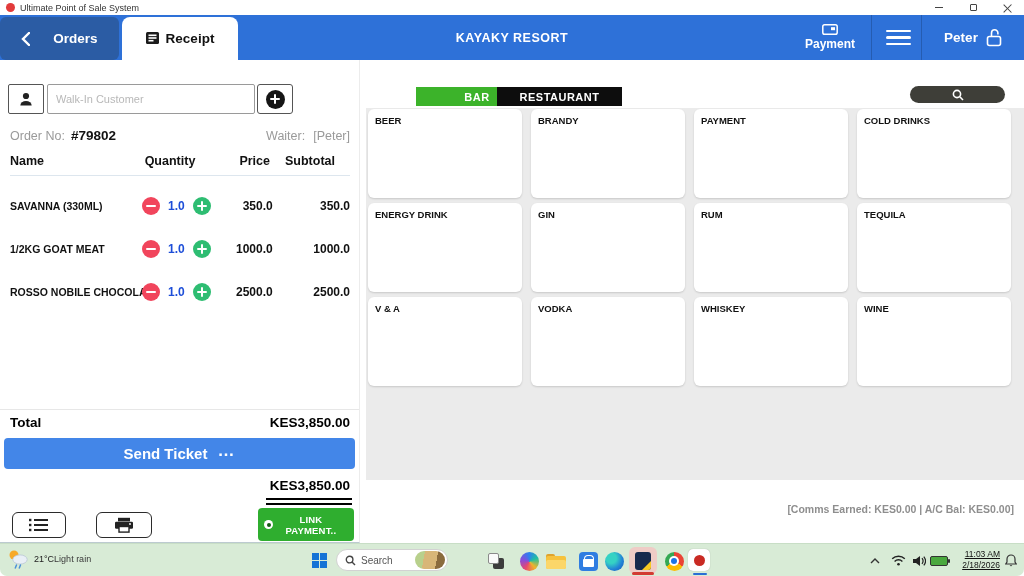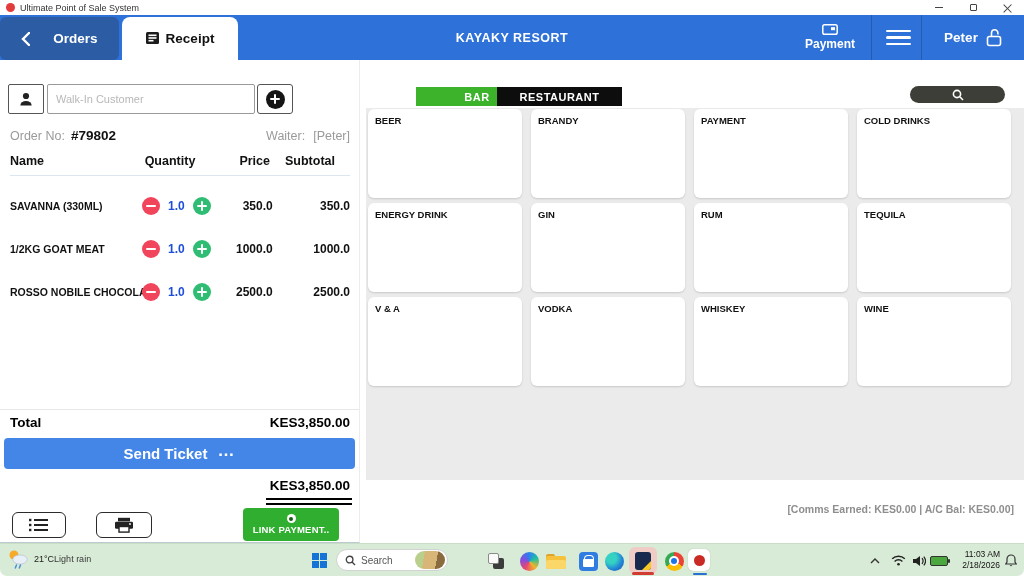--- a/index.html
+++ b/index.html
@@ -57,21 +57,21 @@
   .item-sub{width:80px;text-align:right;font-weight:bold;font-size:12px;color:#111;}
   .total-sep{position:absolute;top:349px;left:0;right:0;border-top:1px solid #e7e7e7;}
   .total-row{position:absolute;top:355px;left:10px;right:9px;display:flex;justify-content:space-between;font-weight:bold;font-size:13.5px;color:#000;}
   .send-ticket{position:absolute;left:4px;right:4px;top:378px;height:31px;background:#4386e8;border:none;border-radius:4px;color:#fff;font-weight:bold;font-size:15px;display:flex;align-items:center;justify-content:center;gap:10px;font-family:inherit;}
   .send-more{font-size:17px;line-height:10px;position:relative;top:-3px;letter-spacing:1px;}
   .grand-total{position:absolute;top:418px;right:9px;font-weight:bold;font-size:13.5px;color:#000;}
   .double-rule{position:absolute;top:438px;right:7px;width:86px;height:7px;border-top:2px solid #000;border-bottom:2px solid #000;}
   .sq-btn{position:absolute;top:452px;height:26px;background:#fff;border:1.6px solid #2b2b2b;border-radius:6px;display:flex;align-items:center;justify-content:center;}
   .btn-list{left:12px;width:54px;}
   .btn-print{left:96px;width:56px;}
-  .link-pay{position:absolute;left:243px;top:448px;width:96px;height:33px;background:#2fae2f;border:none;border-radius:4px;color:#fff;display:flex;flex-direction:column;align-items:center;justify-content:center;gap:1px;font-family:inherit;}
+  .link-pay{position:absolute;left:258px;top:448px;width:96px;height:33px;background:#2fae2f;border:none;border-radius:4px;color:#fff;display:flex;flex-direction:row;align-items:center;justify-content:center;gap:1px;font-family:inherit;}
   .link-pay-icon{width:9px;height:9px;border-radius:50%;background:#fff;position:relative;}
   .link-pay-icon::before{content:"";position:absolute;left:2.5px;top:2.5px;width:4px;height:4px;border-radius:50%;background:#135c13;}
   .link-pay-label{font-size:9.5px;font-weight:bold;letter-spacing:.2px;}
 
   
   .catalog{position:absolute;top:60px;left:361px;right:0;height:483px;background:#fff;}
   .catalog-bg{position:absolute;left:5px;top:48px;right:0;height:372px;background:#ebebeb;}
   .cat-tab{position:absolute;top:27px;height:19px;border:none;color:#fff;font-weight:bold;font-size:11px;letter-spacing:.5px;font-family:inherit;display:flex;align-items:center;justify-content:center;}
   .tab-bar{left:7px;width:122px;background:#3cb32a;margin-left:48px;}
   .tab-rest{left:136px;width:125px;background:#0d0d0d;}
@@ -440,21 +440,21 @@
       <button class="tray-btn" style="right:96px;width:18px;">
         <svg width="14" height="12">
             <path d="M1 4 h3 l4 -3 v10 l-4 -3 h-3 z" fill="#222"></path>
             <path d="M10 3.2 a4.5 4.5 0 0 1 0 5.6" fill="none" stroke="#222" stroke-width="1.2"></path>
             <path d="M11.8 1.6 a7 7 0 0 1 0 8.8" fill="none" stroke="#222" stroke-width="1.2"></path>
           </svg>
       </button>
       <button class="tray-btn" style="right:74px;width:22px;">
         <span class="battery"></span>
       </button>
-      <button class="clock" style="background:transparent;border:none;padding:0;font-family:inherit;">
+      <button class="clock" style="background:transparent;border:none;padding:0;font-family:inherit;text-decoration:underline;">
         <span>11:03 AM</span><br>
         <span>2/18/2026</span>
       </button>
       <button class="tray-btn" style="right:4px;width:18px;">
         <svg width="12" height="13">
             <path d="M6 1 a4 4 0 0 1 4 4 v3 l1.3 2 H0.7 L2 8 V5 a4 4 0 0 1 4 -4 z" fill="none" stroke="#333" stroke-width="1.2"></path>
             <path d="M4.7 11.3 a1.4 1.4 0 0 0 2.6 0" fill="#333"></path>
           </svg>
       </button>
     </div>

